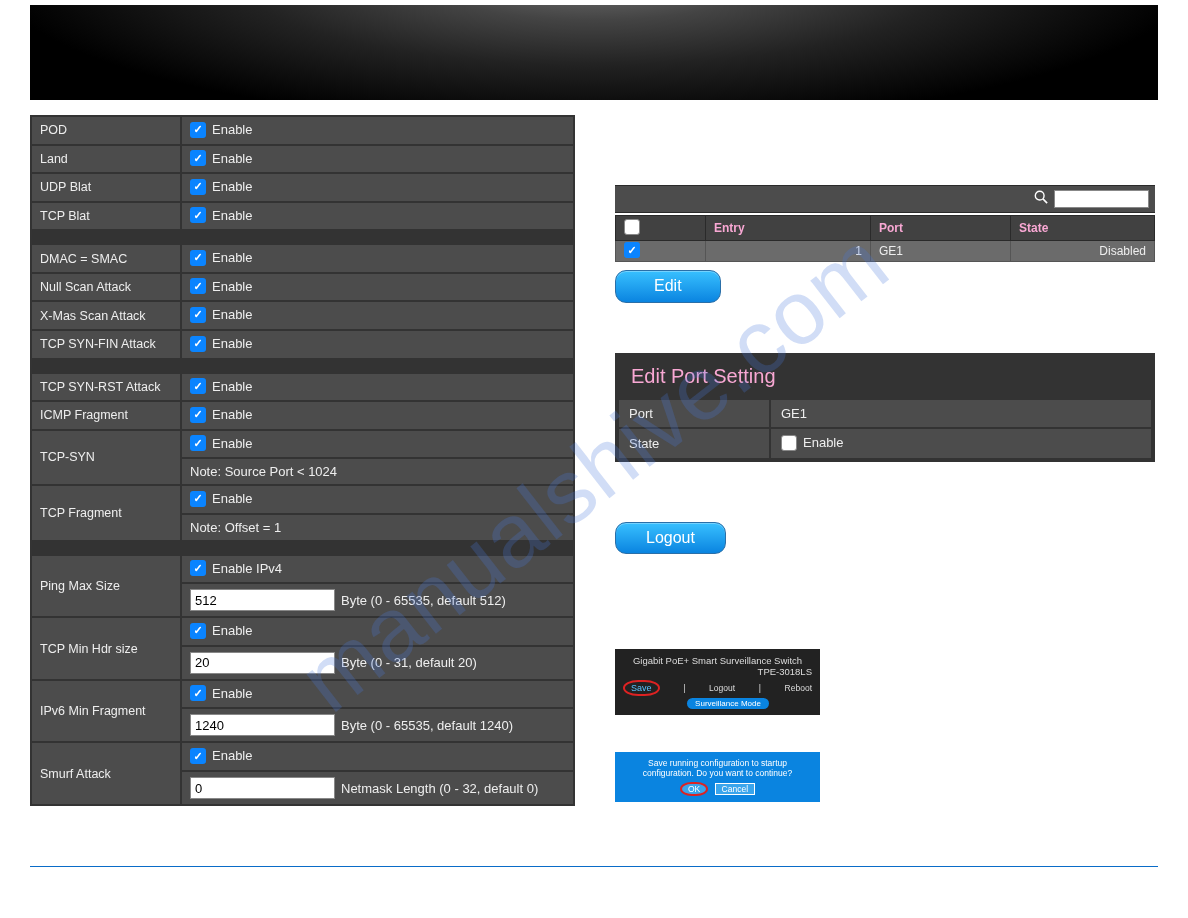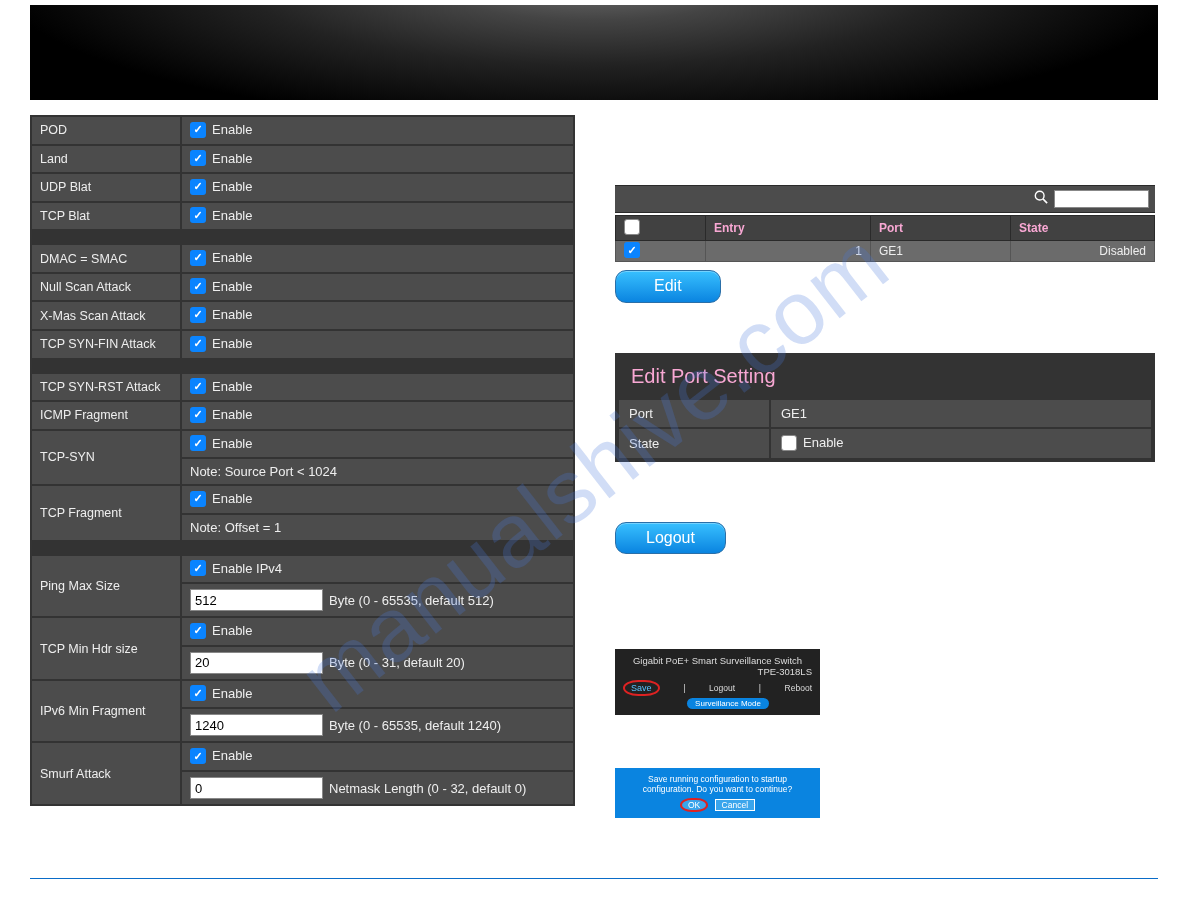--- a/index.html
+++ b/index.html
@@ -65,21 +65,21 @@
     vertical-align: middle;
     margin-right: 6px;
     position: relative;
     top: -1px;
   }
   .chk::after { content: "✓"; }
   .chk.unchecked { background: #fff; border: 1px solid #888; }
   .chk.unchecked::after { content: ""; }
 
   input.txt {
-    width: 133px;
+    width: 145px;
     height: 22px;
     padding: 2px 4px;
     font-size: 13px;
     border: 1px solid #888;
     background: #fff;
     color: #000;
   }
   .hint { margin-left: 6px; }
 
   
@@ -170,21 +170,21 @@
     position: relative;
   }
   .thumb .t1 { font-size: 9.5px; }
   .thumb .t2 { font-size: 9.5px; text-align: right; }
   .thumb .row { margin-top: 3px; display:flex; justify-content:space-between; gap:2px; align-items:center;}
   .thumb .save { color: #57c3ff; border: 2px solid #d22; border-radius: 50%/60%; padding: 1px 6px; font-size:9px;}
   .thumb .sm { font-size: 8.5px; color:#ddd; }
   .thumb .surv { display:inline-block; margin-top:2px; background:#0a84e0; color:#fff; font-size:8px; padding:1px 8px; border-radius:7px;margin-left:21px;}
 
   .prompt {
-    margin-top: 53px;
+    margin-top: 37px;
     width: 205px;
     background: #0a84e0;
     color: #fff;
     font-size: 8.5px;
     padding: 6px 8px;
     text-align: center;
   }
   .prompt .btns { margin-top: 4px; }
   .prompt .ok {
     display:inline-block; border:2px solid #d22; border-radius:50%/60%;

